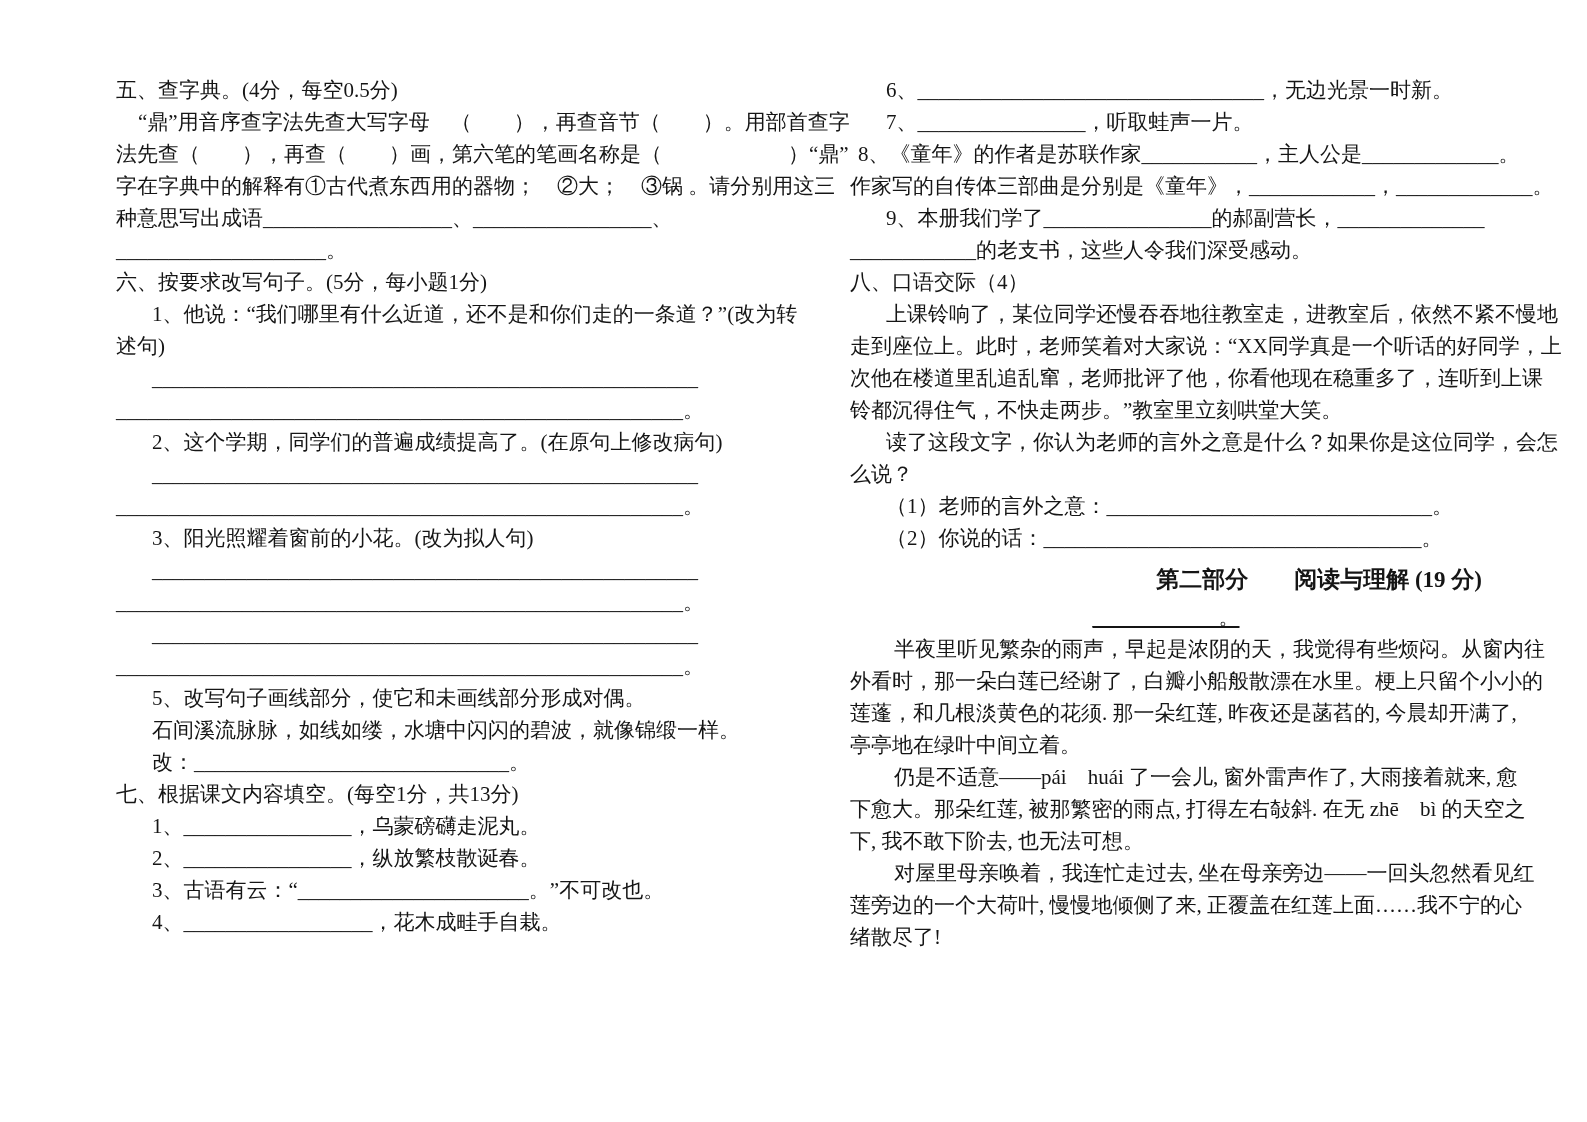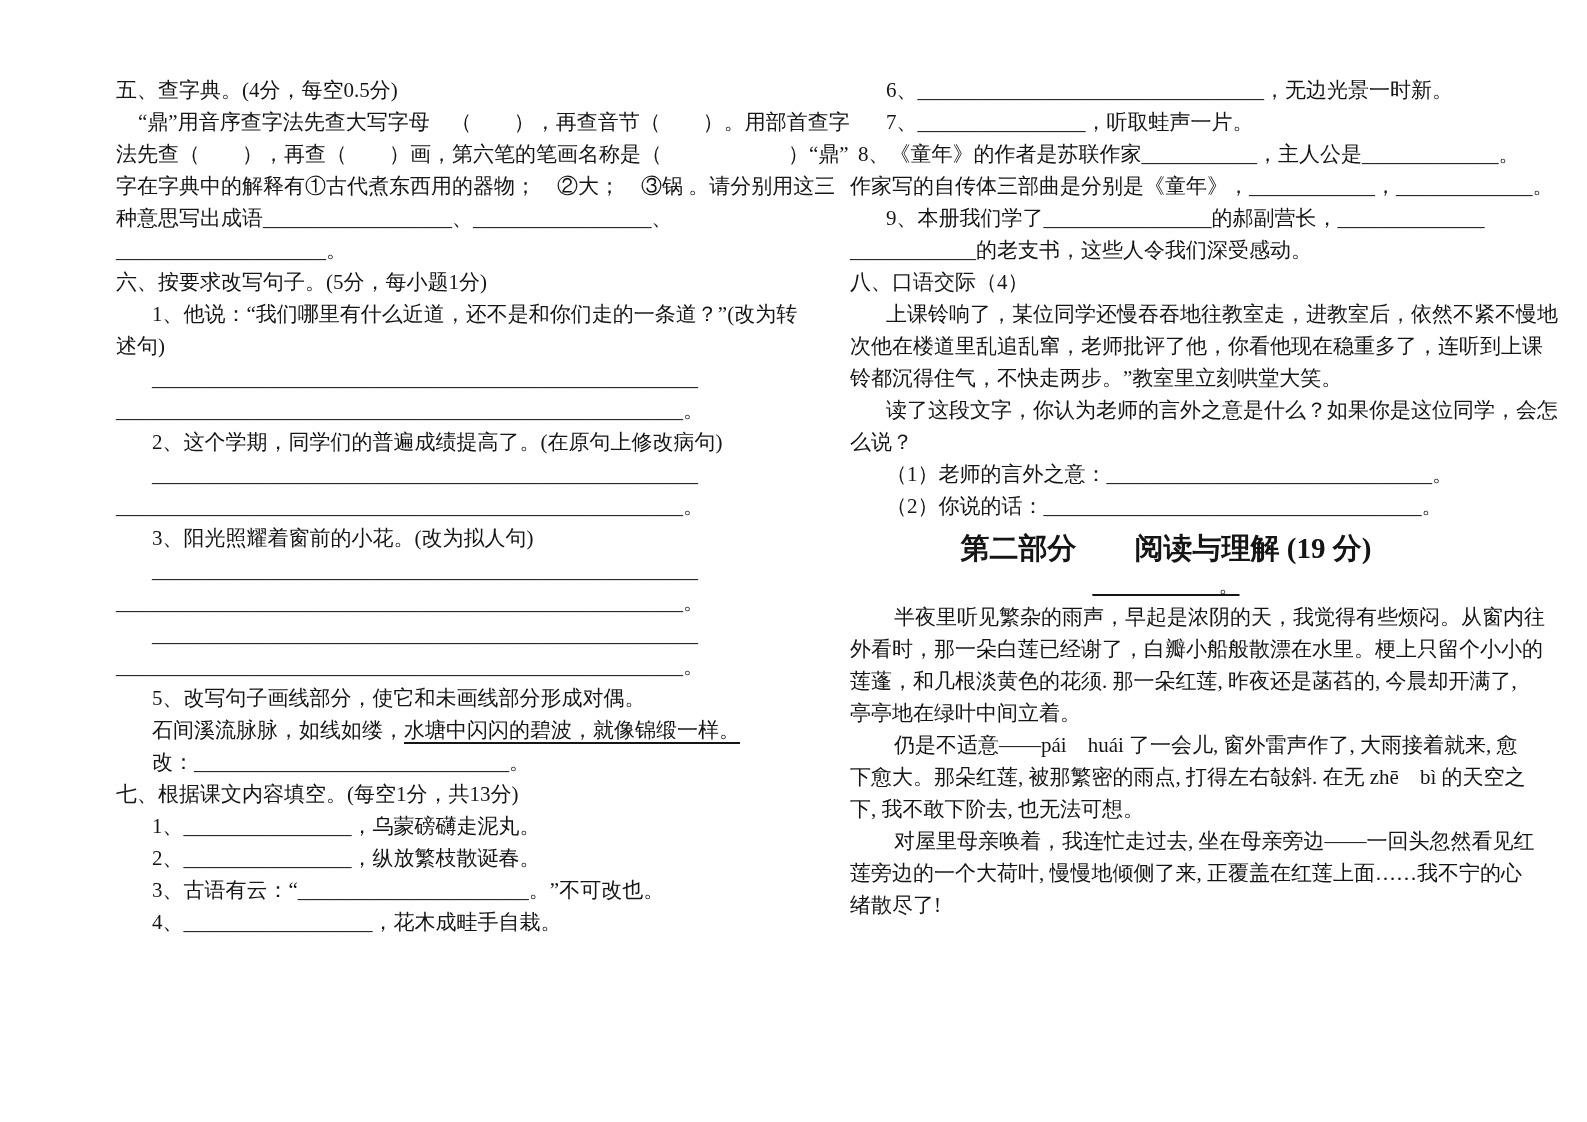--- a/index.html
+++ b/index.html
@@ -22,25 +22,25 @@
     margin: 0;
     line-height: 32px;
     white-space: nowrap;
   }
   .i1 { padding-left: 36px; }   
   .i2 { padding-left: 44px; }   
   .iq { padding-left: 22px; }   
   .ih { padding-left: 8px;  }   
   .mt { margin-top: 7px; }
   .mts { margin-top: 4px; }
-  .u { text-decoration: underline; text-underline-offset: 5px; }
+  .u { text-underline-offset: 5px; }
   .part-title {
     font-weight: 700;
-    font-size: 29px;
-    text-align: center;
+    font-size: 23px;
+    text-align: right;
     margin-top: 10px !important;
     margin-bottom: 5px !important;
   }
   .center { text-align: center; text-decoration: underline; }
 </style>
 </head>
 <body>
 
 <div class="sheet">
 
@@ -79,20 +79,21 @@
   <div class="col">
     <p class="i1">6、_________________________________，无边光景一时新。</p>
     <p class="i1">7、________________，听取蛙声一片。</p>
     <p class="ih">8、《童年》的作者是苏联作家___________，主人公是_____________。</p>
     <p>作家写的自传体三部曲是分别是《童年》，____________，_____________。</p>
     <p class="i1">9、本册我们学了________________的郝副营长，______________</p>
     <p>____________的老支书，这些人令我们深受感动。</p>
 
     <p class="mt">八、口语交际（4）</p>
     <p class="i1">上课铃响了，某位同学还慢吞吞地往教室走，进教室后，依然不紧不慢地</p>
+    <p>走到座位上。此时，老师笑着对大家说：“XX同学真是一个听话的好同学，上</p>
     <p>次他在楼道里乱追乱窜，老师批评了他，你看他现在稳重多了，连听到上课</p>
     <p>铃都沉得住气，不快走两步。”教室里立刻哄堂大笑。</p>
     <p class="i1 mts">读了这段文字，你认为老师的言外之意是什么？如果你是这位同学，会怎</p>
     <p>么说？</p>
     <p class="i1">（1）老师的言外之意：_______________________________。</p>
     <p class="i1">（2）你说的话：____________________________________。</p>
 
     <p class="part-title">第二部分　　阅读与理解 (19 分)</p>
     <p class="center">____________。</p>
     <p class="i2">半夜里听见繁杂的雨声，早起是浓阴的天，我觉得有些烦闷。从窗内往</p>

